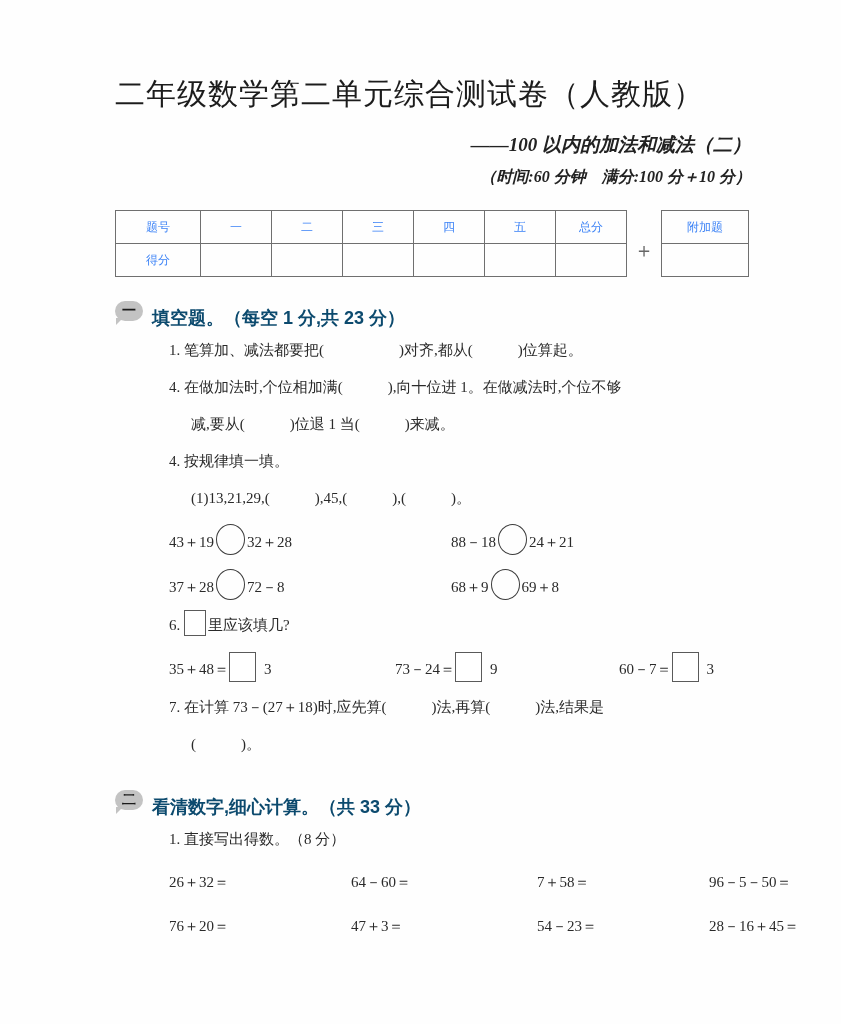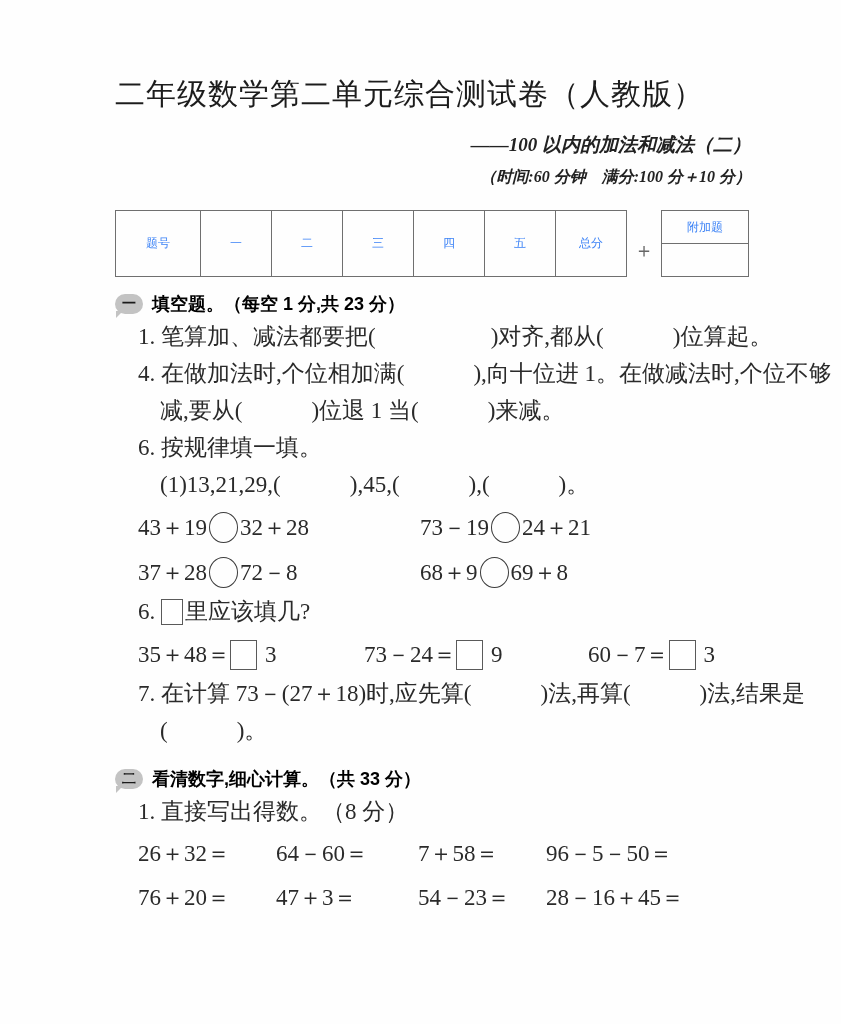--- a/index.html
+++ b/index.html
@@ -84,25 +84,26 @@
     left: 1px; bottom: -4px;
     width: 7px; height: 7px;
     background: #c3c3c3;
     clip-path: polygon(0 100%, 0 0, 100% 0);
   }
   .sec-title {
     margin-left: 9px;
     font-family: "Liberation Sans", sans-serif;
     font-size: 18px;
     font-weight: bold;
-    color: #000000;
-  }
-
-  
-  .qs { margin-left: 23px; font-size: 23px; }
+    color: #0c4a6e;
+    margin-top: 14px;
+  }
+
+  
+  .qs { margin-left: 54px; font-size: 15px; }
   .line { line-height: 33px; margin-top: 4px; white-space: nowrap; }
   .indent { margin-left: 22px; }
 
   
   .circle {
     display: inline-block;
     width: 27px; height: 29px;
     border: 1.6px solid #3c3c3c;
     border-radius: 50%;
     vertical-align: -8px;
@@ -115,21 +116,21 @@
     border: 1.3px solid #5a5a5a;
     vertical-align: -8px;
     background: #fff;
   }
   .square.sm { width: 20px; height: 24px; vertical-align: -6px; margin-right: 2px; }
   .square.eq { margin-right: 8px; }
 
   
   .q5row { display: grid; grid-template-columns: 282px auto; margin-top: 9px; }
   .q6row { display: grid; grid-template-columns: 226px 224px auto; margin-top: 9px; }
-  .calcrow { display: grid; grid-template-columns: 138px 142px 128px auto; margin-top: 8px; }
+  .calcrow { display: grid; grid-template-columns: 138px 142px 128px auto; margin-top: 8px; gap: 44px; }
   .mrow { line-height: 36px; }
 
   .s2 { margin-top: 20px; }
 </style>
 </head>
 <body>
 
 <div class="content">
 
   <h1 class="title">二年级数学第二单元综合测试卷（人教版）</h1>
@@ -140,20 +141,29 @@
     <table class="score main-table">
       <tbody>
           <tr>
         <td class="lbl">题号</td>
         <td>一</td>
         <td>二</td>
         <td>三</td>
         <td>四</td>
         <td>五</td>
         <td>总分</td>
+      </tr>
+      <tr>
+        <td class="lbl">得分</td>
+        <td></td>
+        <td></td>
+        <td></td>
+        <td></td>
+        <td></td>
+        <td></td>
       </tr>
     </tbody>
       </table>
     <span class="plus">＋</span>
     <table class="score extra-table">
       <tbody>
           <tr>
             <td>附加题</td>
           </tr>
       <tr>
@@ -168,30 +178,30 @@
     <span class="sec-title">填空题。（每空 1 分,共 23 分）</span>
   </div>
 
   <div class="qs">
     <div class="line">1. 笔算加、减法都要把(　　　　　)对齐,都从(　　　)位算起。</div>
 
     <div class="line">4. 在做加法时,个位相加满(　　　),向十位进 1。在做减法时,个位不够</div>
     <div class="line indent">减,要从(　　　)位退 1 当(　　　)来减。</div>
 
 
-    <div class="line">6. 按规律填一填。</div>
+    <div class="line">4. 按规律填一填。</div>
     <div class="line indent">(1)13,21,29,(　　　),45,(　　　),(　　　)。</div>
 
 
     <div class="line q5row mrow">
       <span>
         <span>43＋19</span><span class="circle"></span><span>32＋28</span>
       </span>
       <span>
-        <span>73－19</span><span class="circle"></span><span>24＋21</span>
+        <span>88－18</span><span class="circle"></span><span>24＋21</span>
       </span>
     </div>
     <div class="line q5row mrow">
       <span>
         <span>37＋28</span><span class="circle"></span><span>72－8</span>
       </span>
       <span>
         <span>68＋9</span><span class="circle"></span><span>69＋8</span>
       </span>
     </div>

